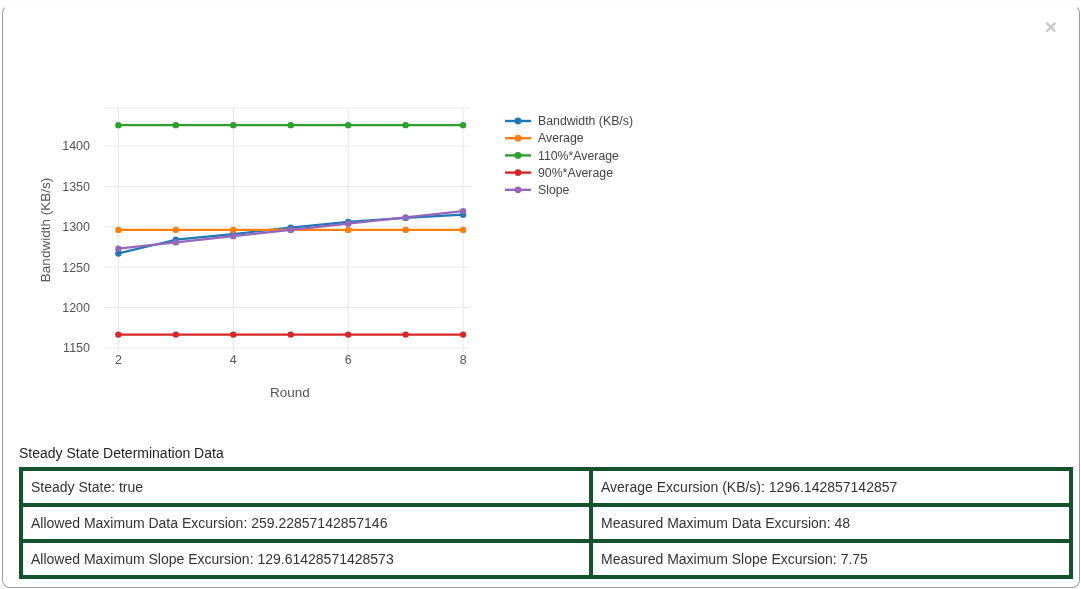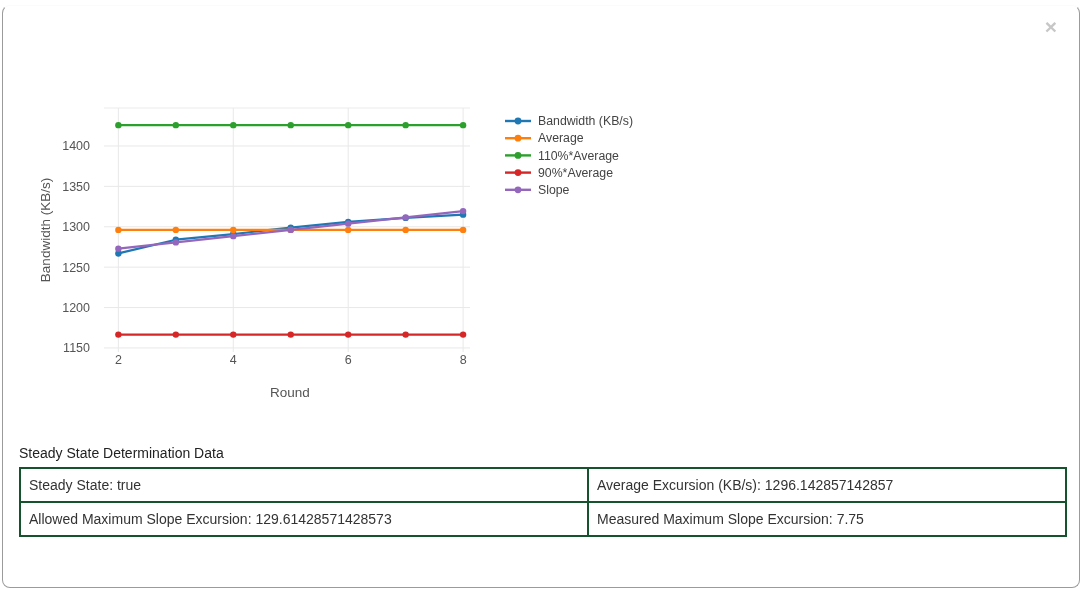--- a/index.html
+++ b/index.html
@@ -19,21 +19,21 @@
   }
   #chart-svg{position:absolute;left:0;top:0;}
   #chart-svg text{font-family:"Liberation Sans", sans-serif;}
   #chart-svg .tick{font-size:12.5px;fill:#555;}
   #chart-svg .axis-title{font-size:13.5px;fill:#555;}
   #chart-svg .legend-label{font-size:12.3px;fill:#444;}
   .steady-section{position:absolute;left:19px;top:437px;width:1042px;margin-top:8px;}
   .steady-title{font-size:14px;color:#222;margin:0 0 6px 0;}
   table.steady{border-collapse:collapse;width:1042px;table-layout:fixed;font-size:14px;color:#333;}
   table.steady td{
-    border:2px solid #14532d;padding:8px;height:15px;vertical-align:middle;
+    border:4px solid #14532d;padding:8px;height:15px;vertical-align:middle;
     white-space:nowrap;overflow:hidden;
   }
   td.col-left{width:550px;}
   td.col-right{width:460px;}
 </style>
 </head>
 <body>
 
 <div class="modal-frame"></div>
 
@@ -142,18 +142,22 @@
 
 <div class="steady-section">
   <div class="steady-title">Steady State Determination Data</div>
   <table class="steady">
     <tbody>
       <tr>
         <td class="col-left">Steady State: true</td>
         <td class="col-right">Average Excursion (KB/s): 1296.142857142857</td>
       </tr>
       <tr>
+        <td class="col-left">Allowed Maximum Data Excursion: 259.22857142857146</td>
+        <td class="col-right">Measured Maximum Data Excursion: 48</td>
+      </tr>
+      <tr>
         <td class="col-left">Allowed Maximum Slope Excursion: 129.61428571428573</td>
         <td class="col-right">Measured Maximum Slope Excursion: 7.75</td>
       </tr>
     </tbody>
   </table>
 </div>
 
 </body></html>

